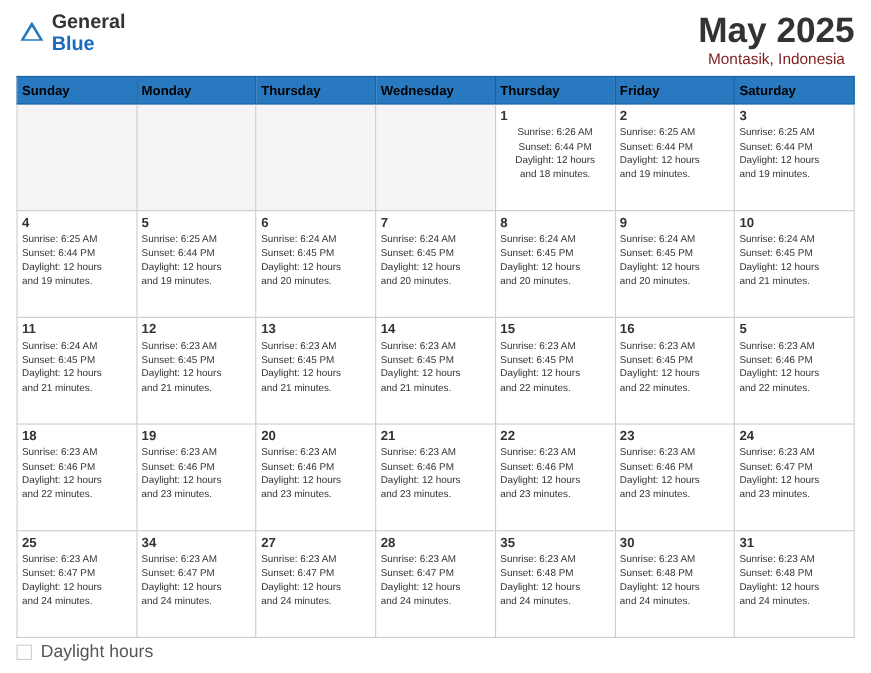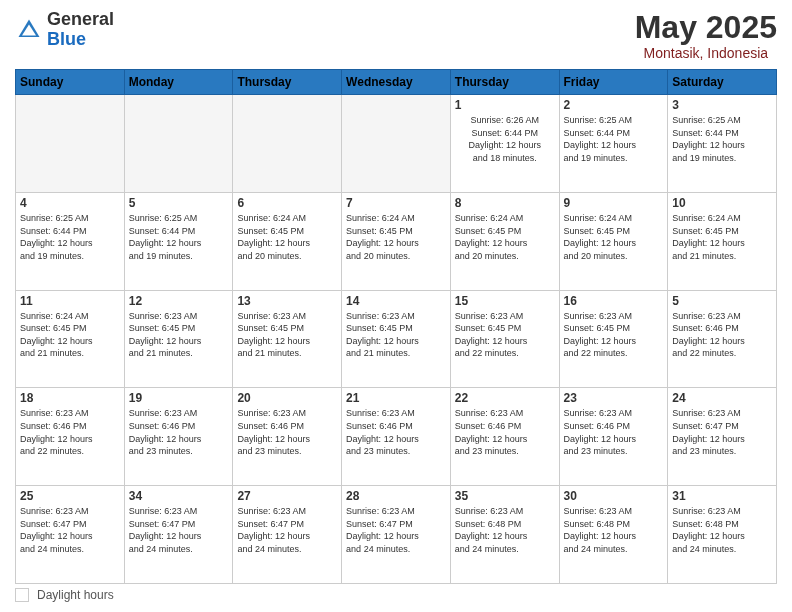--- a/index.html
+++ b/index.html
@@ -90,21 +90,21 @@
     .day-info {
       font-size: 9px;
       color: #333;
       line-height: 1.4;
     }
     .footer {
       display: flex;
       align-items: center;
       gap: 8px;
       margin-top: 4px;
-      font-size: 12px;
+      font-size: 16px;
       color: #555;
     }
     .footer-box {
       width: 14px;
       height: 14px;
       border: 1px solid #ccc;
       background: #fff;
       display: inline-block;
     }
   </style>

